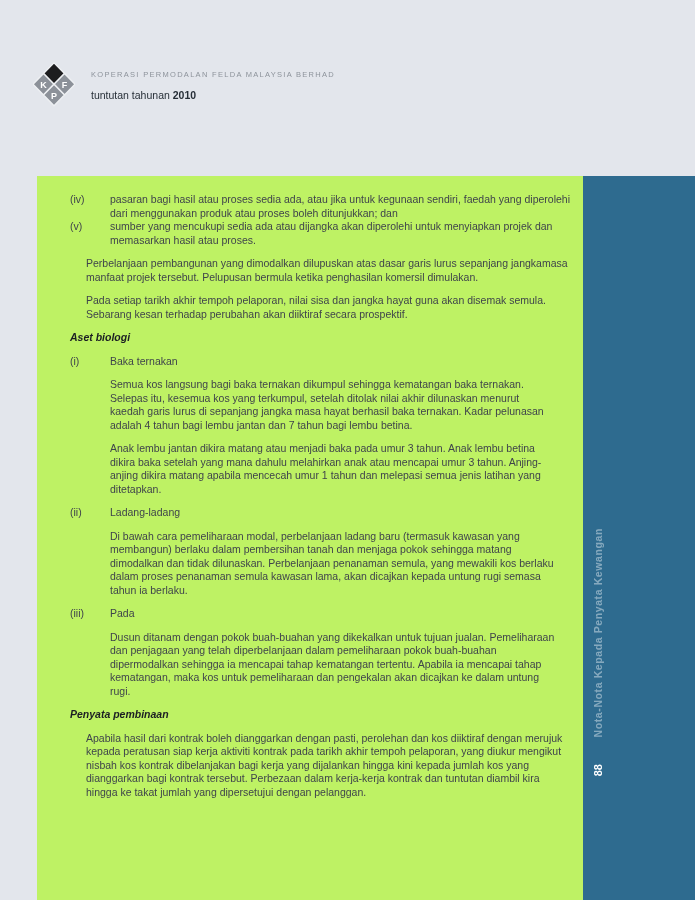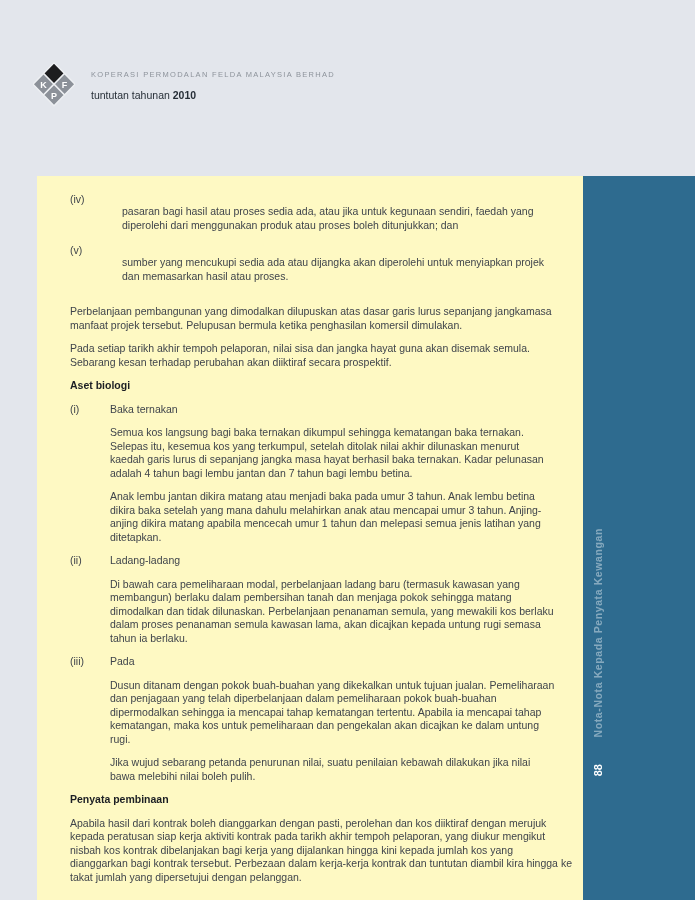--- a/index.html
+++ b/index.html
@@ -18,35 +18,35 @@
   .header-text{margin-left:16px;}
   .company{
     font-size:7.5px;letter-spacing:1.3px;color:#8d939b;
     text-transform:uppercase;margin-bottom:10px;white-space:nowrap;
   }
   .report-line{font-size:10.5px;color:#272f38;}
   .report-line b{font-weight:bold;}
   
   .panel{
     position:absolute;left:37px;top:176px;width:546px;height:724px;
-    background:#fef9c3;box-sizing:border-box;
+    background:#bef264;box-sizing:border-box;
     padding:17px 11px 0 33px;
     color:#3f444b;font-size:10.5px;line-height:13.5px;
   }
-  .panel p{margin:0 0 10px 0;}
+  .panel p{margin:0 0 10px 16px;}
   .hang{display:flex;margin:0;}
   .hang .marker{flex:0 0 40px;}
-  .hang p{margin:12px;flex:1;}
+  .hang p{margin:0;flex:1;}
   .group{margin:0 0 10px 0;}
   .sec-head{display:flex;margin:0 0 10px 0;}
   .sec-head .marker{flex:0 0 40px;}
   .sec-body p{margin:0 16px 10px 40px;}
   h3{
     font-size:10.5px;line-height:13.5px;margin:0 0 10px 0;
-    color:#1b1e23;font-weight:bold;
+    color:#1b1e23;font-weight:bold;font-style:italic;
   }
   
   .side-tab{
     position:absolute;left:583px;top:176px;width:112px;height:724px;
     background:#2e6b8f;
   }
   .vlabel{
     position:absolute;left:9px;bottom:163px;
     writing-mode:vertical-rl;transform:rotate(180deg);
     font-size:10.5px;font-weight:bold;letter-spacing:0.6px;
@@ -120,21 +120,20 @@
     </div>
   </section>
 
   <section>
     <div class="sec-head">
       <span class="marker">(iii)</span>
       <span>Pada</span>
     </div>
     <div class="sec-body">
       <p>Dusun ditanam dengan pokok buah-buahan yang dikekalkan untuk tujuan jualan. Pemeliharaan dan penjagaan yang telah diperbelanjaan dalam pemeliharaan pokok buah-buahan dipermodalkan sehingga ia mencapai tahap kematangan tertentu. Apabila ia mencapai tahap kematangan, maka kos untuk pemeliharaan dan pengekalan akan dicajkan ke dalam untung rugi.</p>
-      <p>Jika wujud sebarang petanda penurunan nilai, suatu penilaian kebawah dilakukan jika nilai bawa melebihi nilai boleh pulih.</p>
     </div>
   </section>
 
   <h3>Penyata pembinaan</h3>
 
   <p>Apabila hasil dari kontrak boleh dianggarkan dengan pasti, perolehan dan kos diiktiraf dengan merujuk kepada peratusan siap kerja aktiviti kontrak pada tarikh akhir tempoh pelaporan, yang diukur mengikut nisbah kos kontrak dibelanjakan bagi kerja yang dijalankan hingga kini kepada jumlah kos yang dianggarkan bagi kontrak tersebut. Perbezaan dalam kerja-kerja kontrak dan tuntutan diambil kira hingga ke takat jumlah yang dipersetujui dengan pelanggan.</p>
 
 </main>
 
 <aside class="side-tab">

